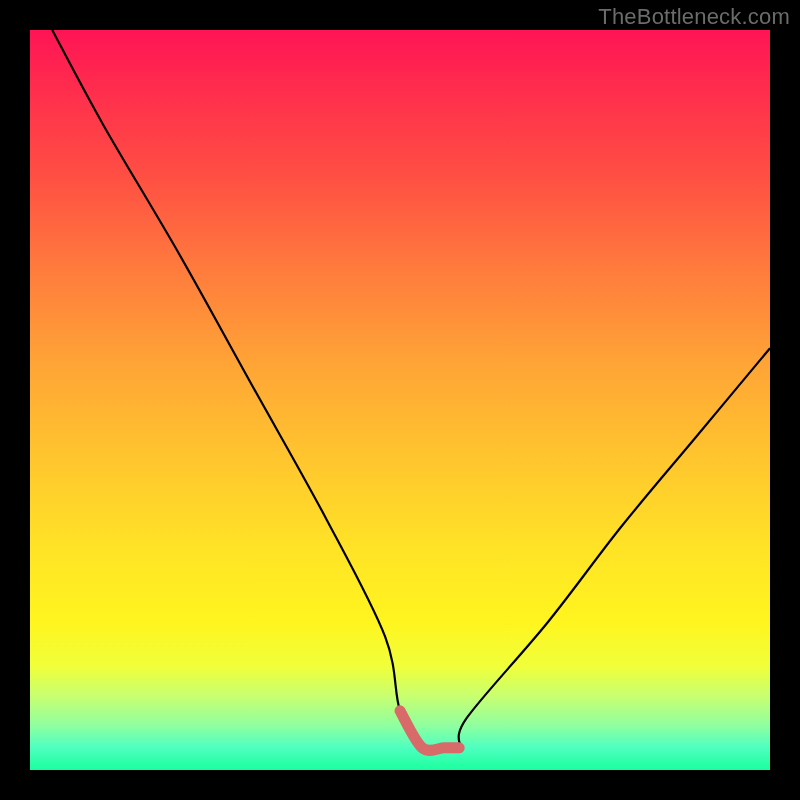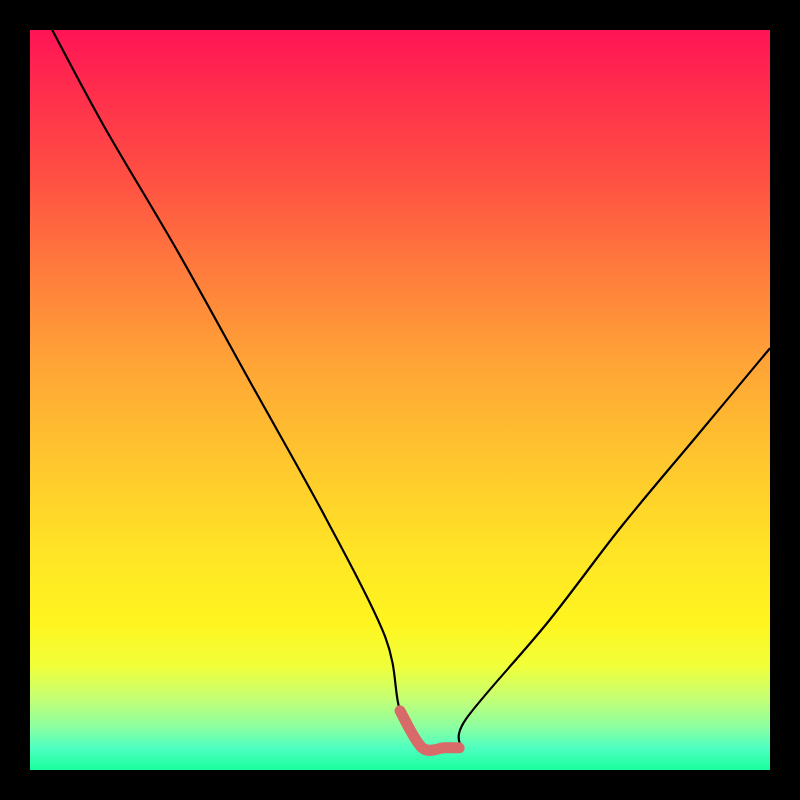--- a/index.html
+++ b/index.html
@@ -55,19 +55,20 @@
     left: 0;
     top: 0;
     width: 740px;
     height: 740px;
   }
 </style>
 </head>
 <body>
 
 <div class="frame">
+  <div class="watermark">TheBottleneck.com</div>
   <div class="plot">
     <svg class="curve" viewBox="0 0 740 740" preserveAspectRatio="none">
       <path d="M 22.2 0.0 C 30.8 16.0, 53.0 59.2, 74.0 96.2 C 95.0 133.2, 123.3 178.8, 148.0 222.0 C 172.7 265.2, 197.3 310.8, 222.0 355.2 C 246.7 399.6, 273.8 446.5, 296.0 488.4 C 318.2 530.3, 342.9 574.7, 355.2 606.8 C 367.5 638.9, 363.8 662.3, 370.0 680.8 C 376.2 699.3, 384.8 711.6, 392.2 717.8 C 399.6 724.0, 408.2 717.8, 414.4 717.8 C 420.6 717.8, 425.5 722.7, 429.2 717.8 C 432.9 712.9, 421.8 709.2, 436.6 688.2 C 451.4 667.2, 492.1 624.1, 518.0 592.0 C 543.9 559.9, 567.3 526.6, 592.0 495.8 C 616.7 465.0, 641.3 436.6, 666.0 407.0 C 690.7 377.4, 727.7 333.0, 740.0 318.2 " fill="none" stroke="#000000" stroke-width="2.2" id="curvePath"></path>
       <path d="M 370.0 680.8 C 373.7 687.0, 384.8 711.6, 392.2 717.8 C 399.6 724.0, 408.2 717.8, 414.4 717.8 C 420.6 717.8, 426.7 717.8, 429.2 717.8 " fill="none" stroke="#d86a6a" stroke-width="11" stroke-linecap="round" stroke-linejoin="round" id="optimalPath"></path>
     </svg>
   </div>
 </div>
 
 </body></html>

